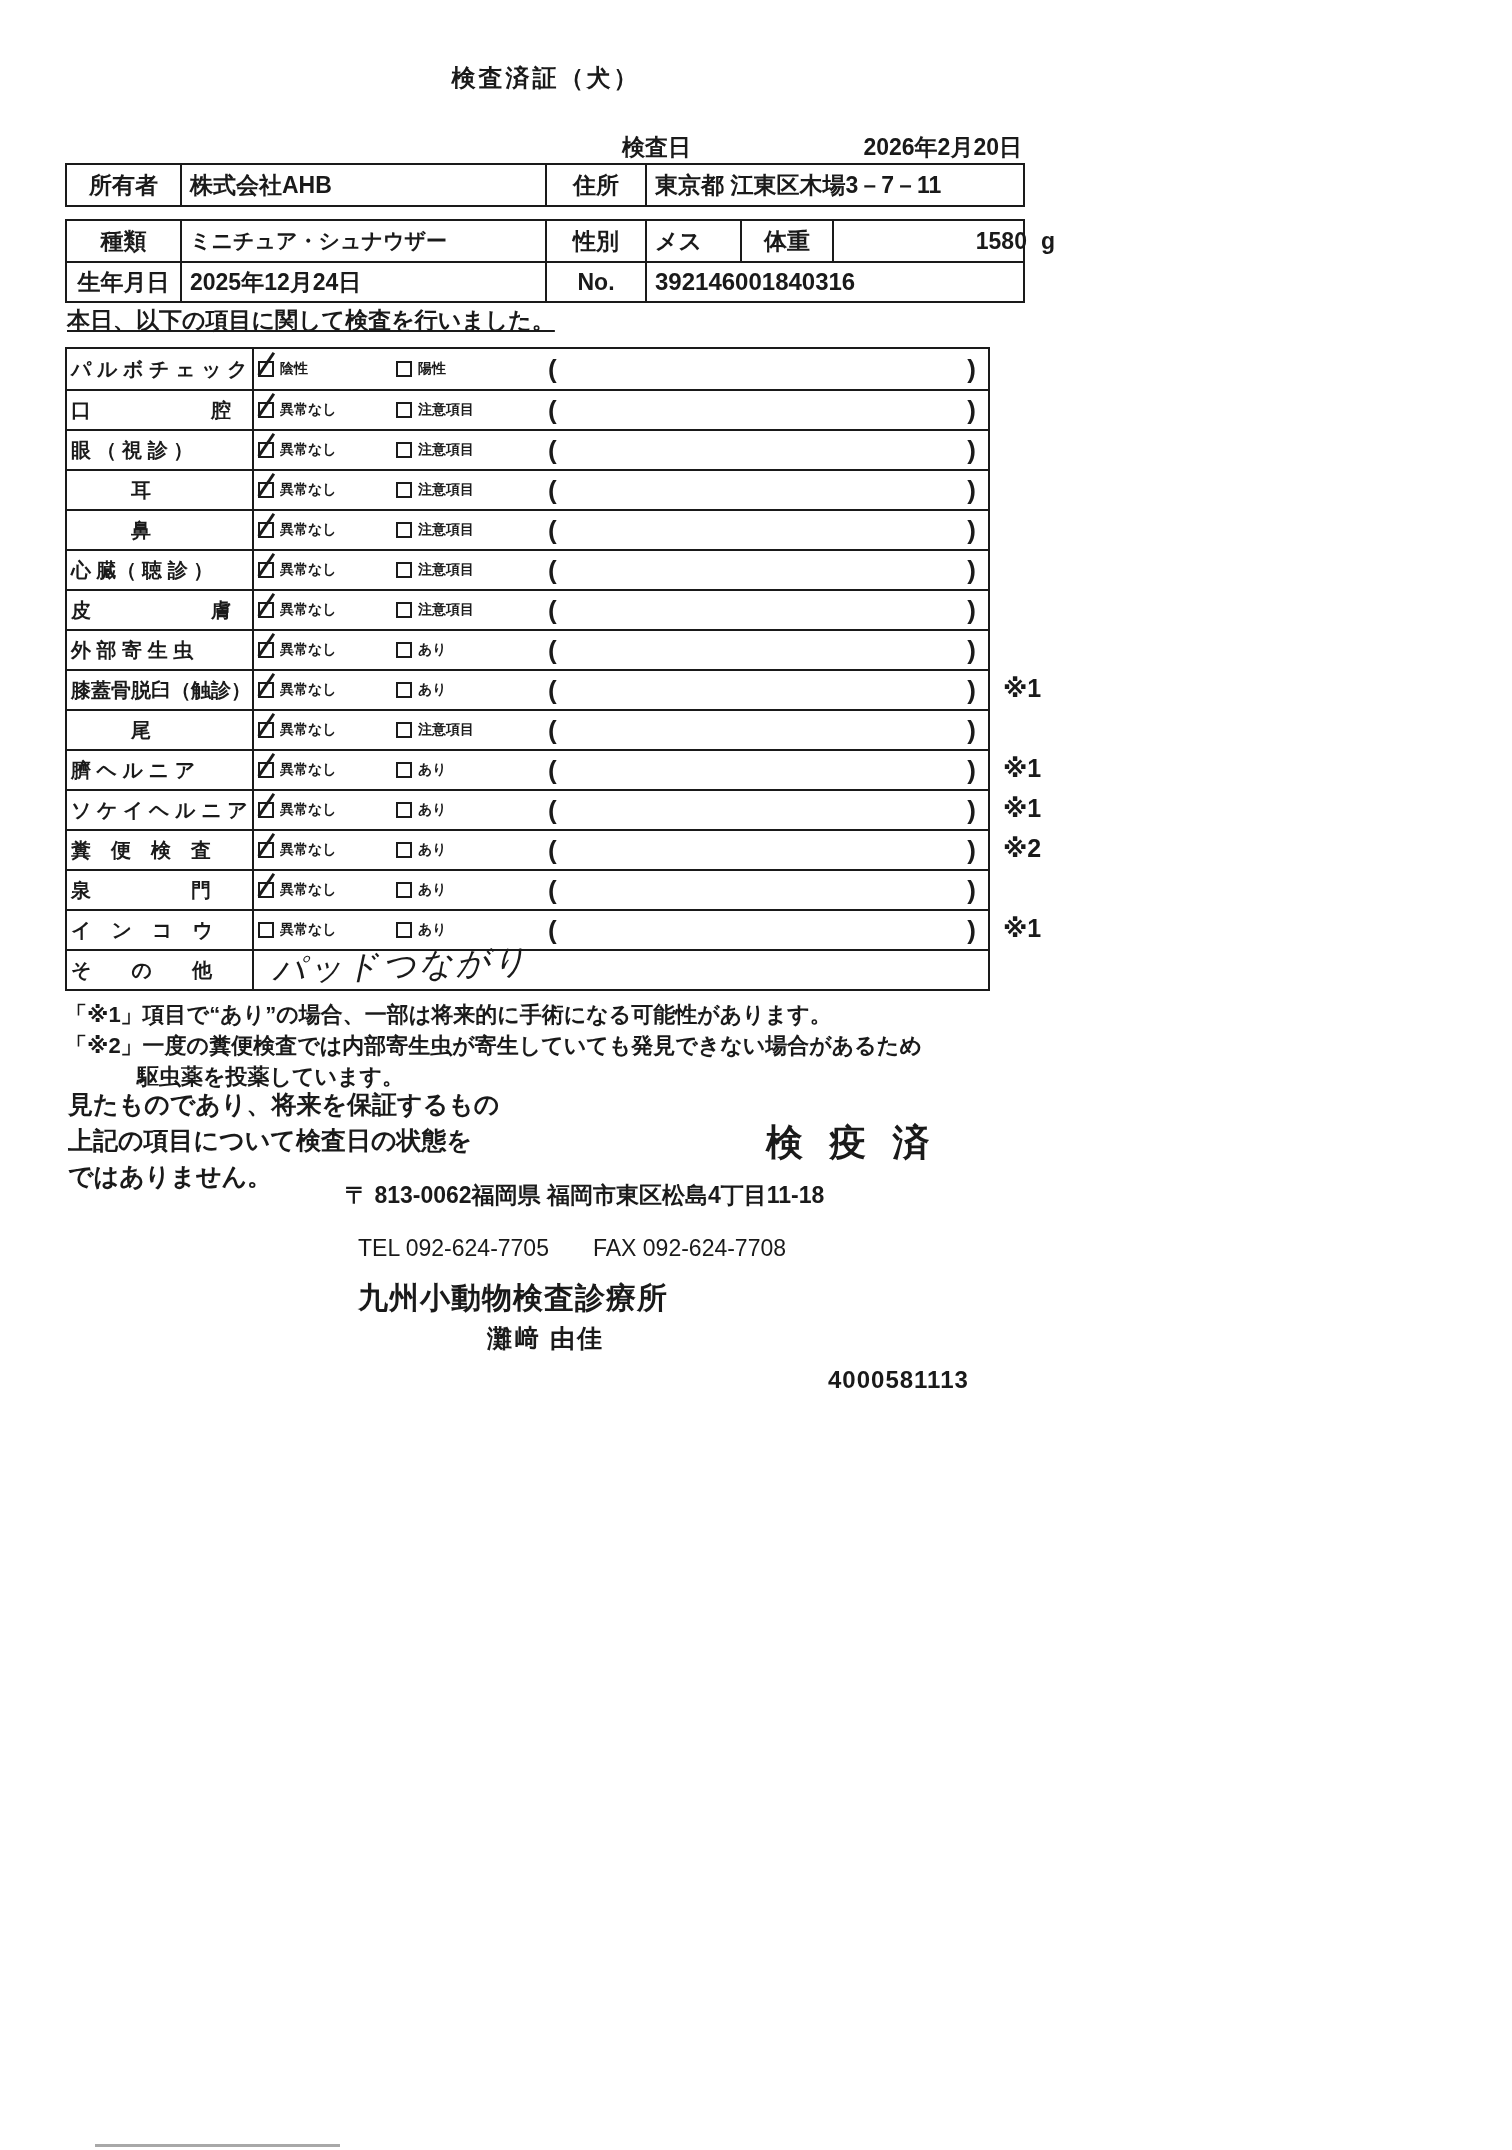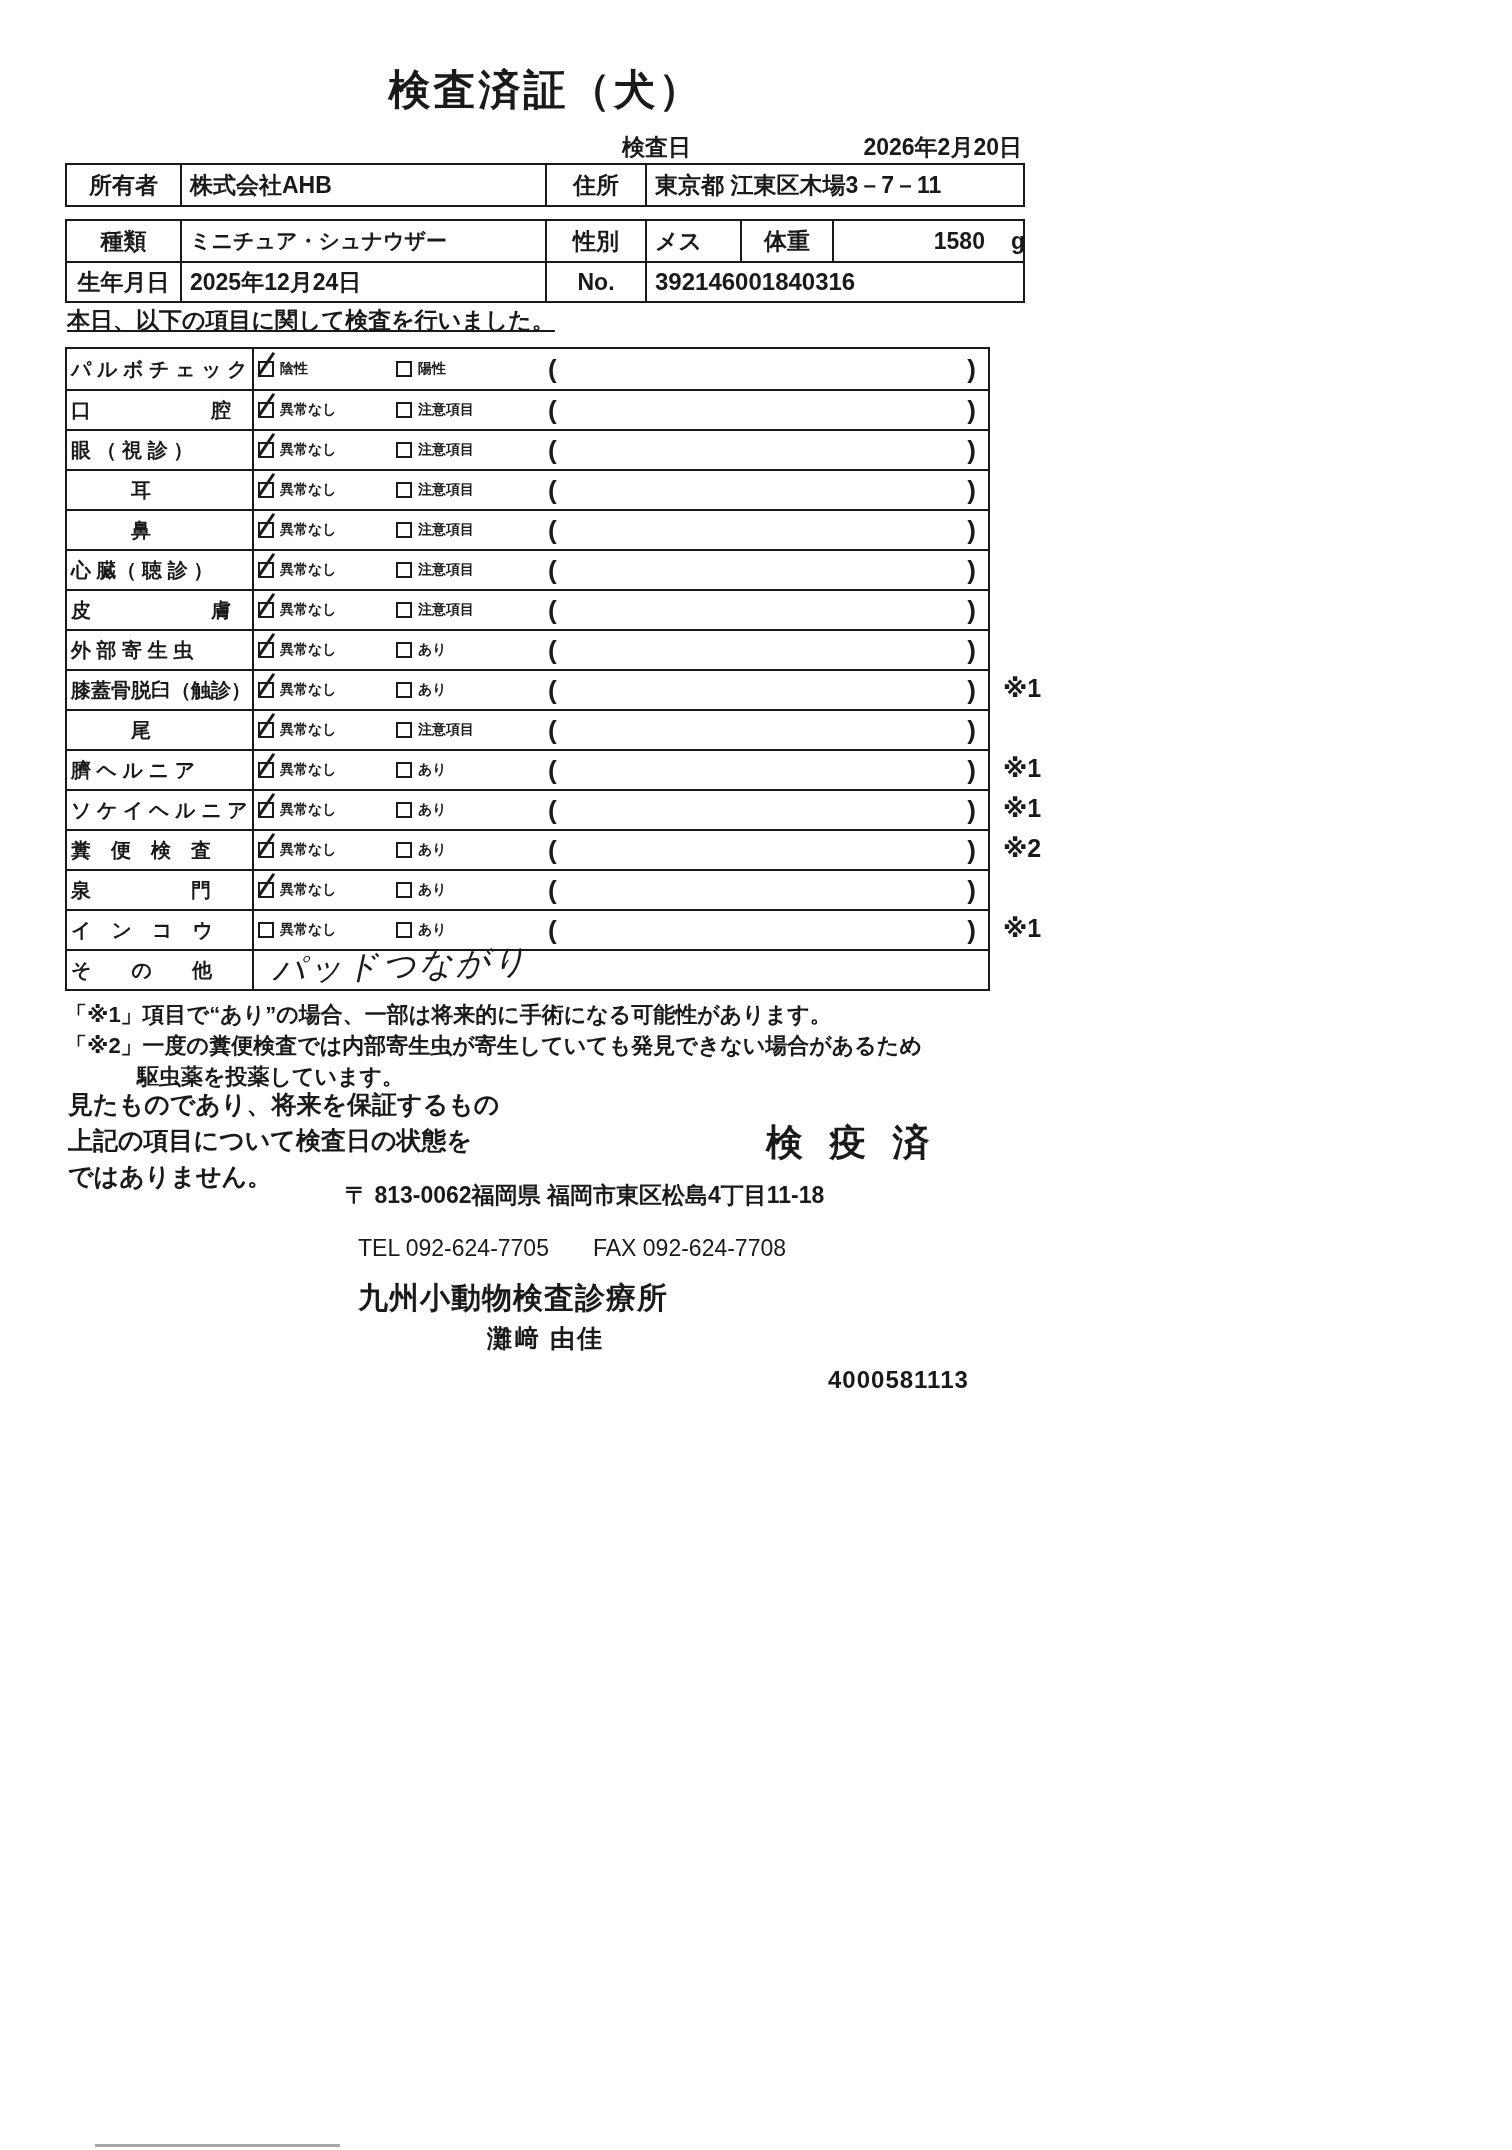--- a/index.html
+++ b/index.html
@@ -5,33 +5,33 @@
   html,body { margin:0; padding:0; background:#e8e8e8; }
   .page {
     position:relative; width:1512px; height:2150px; margin:0 auto;
     background:#ffffff; color:#1a1a1a;
     font-family:"Liberation Sans","DejaVu Sans",sans-serif;
     overflow:hidden;
   }
   .abs { position:absolute; box-sizing:border-box; }
 
   .doc-title { top:62px; left:0; width:1092px; text-align:center;
-    font-size:42px; font-weight:700; letter-spacing:3px; }
+    font-size:24px; font-weight:700; letter-spacing:3px; }
 
   .date-line { top:132px; left:622px; width:400px; display:flex;
     justify-content:space-between; font-size:23px; font-weight:700; }
 
   .tbl { border:2px solid #1a1a1a; }
   .trow { display:flex; height:40px; box-sizing:border-box; }
   .trow + .trow { border-top:2px solid #1a1a1a; }
   .tcell { display:flex; align-items:center; box-sizing:border-box;
     padding:0 8px; font-size:23px; font-weight:700; white-space:nowrap; overflow:hidden; }
   .tcell.lbl { justify-content:center; padding:0 2px; }
   .tcell.brd { border-right:2px solid #1a1a1a; }
-  .tcell.num-right { justify-content:flex-end; gap:26px; padding-right:14px; }
+  .tcell.num-right { justify-content:flex-end; gap:14px; padding-right:14px;margin-left:30px; }
   .w115{width:115px;flex:none}.w365{width:365px;flex:none}.w100{width:100px;flex:none}
   .w95{width:95px;flex:none}.w80{width:92px;flex:none}.w205{width:205px;flex:none}.w380{width:380px;flex:none}
 
   .intro { top:305px; left:67px; font-size:23px; font-weight:700;text-decoration:underline; }
 
   .checklist { top:347px; left:65px; width:925px; border:2px solid #1a1a1a; }
   .cl-row { display:flex; height:40px; position:relative; box-sizing:border-box; }
   .cl-row + .cl-row { border-top:2px solid #1a1a1a; }
   .cl-label { width:187px; flex:none; border-right:2px solid #1a1a1a; box-sizing:border-box;
     display:flex; align-items:center; padding:0 4px; font-size:20px; font-weight:700;

